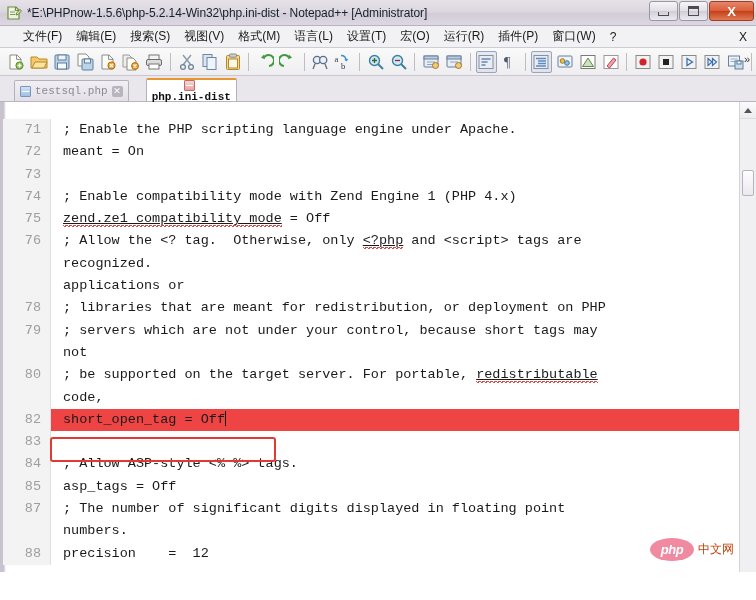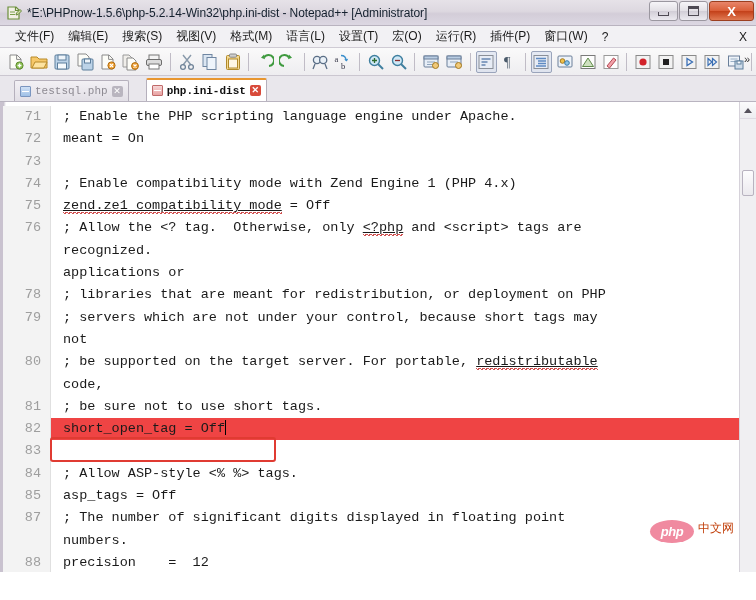--- a/index.html
+++ b/index.html
@@ -83,21 +83,21 @@
   }
 
   
   .menubar {
     height: 22px;
     flex: 0 0 22px;
     background: #f2f1f4;
     border-bottom: 1px solid #cfcbd4;
     display: flex;
     align-items: center;
-    padding-left: 8px;
+    padding-left: 16px;
     position: relative;
   }
   .menu-item {
     font-size: 12px;
     color: #1a1a1a;
     padding: 2px 7px;
     white-space: nowrap;
     font-family: "Liberation Sans", sans-serif;
   }
   .menu-close-x {
@@ -172,20 +172,21 @@
     background: linear-gradient(to bottom, #f2f0f4, #e2dfe6);
     color: #8d8a92;
     white-space: nowrap;
   }
   .tab.active {
     background: #ffffff;
     color: #111111;
     font-weight: bold;
     border-top: 2px solid #e8962f;
     height: 23px;
+    flex-direction: column;
   }
   .tab-dot {
     width: 11px; height: 11px;
     margin-right: 4px;
     border-radius: 1px;
     flex: 0 0 11px;
     border: 1px solid #7a95bf;
     background: linear-gradient(to bottom, #cfe0f5, #9fc0e6);
     position: relative;
   }
@@ -231,21 +232,21 @@
     width: 3px;
     background: linear-gradient(to right, #bdb6c4, #ffffff);
   }
   .code-area {
     flex: 1 1 auto;
     position: relative;
     overflow: hidden;
     font-family: "Liberation Mono", "DejaVu Sans Mono", monospace;
     font-size: 13.5px;
     line-height: 22.3px;
-    padding-top: 4px;
+    padding-top: 17px;
   }
   .line {
     display: flex;
     align-items: flex-start;
     min-height: 22.3px;
     position: relative;
   }
   .line.hl .ln-text,
   .line.hl .ln-pad { background: #ef4444; }
   .ln-num {
@@ -323,22 +324,23 @@
     height: 26px;
     border: 1px solid #b8b3c0;
     border-radius: 2px;
     background: linear-gradient(to bottom, #fdfdfe, #ebe9ee);
   }
 
   
   .watermark {
     position: absolute;
     right: 22px;
-    bottom: 29px;
-    display: flex;
+    bottom: 11px;
+    display: flex;
+    align-items: center;
     pointer-events: none;
     margin-top: 23px;
   }
   .php-logo {
     width: 44px; height: 23px;
     border-radius: 50%;
     background: #f08aa0;
     color: #ffffff;
     font-style: italic;
     font-weight: bold;
@@ -688,24 +690,20 @@
           <span class="ln-text">not</span>
         </div>
         <div class="line">
           <span class="ln-num">80</span>
           <span class="ln-text">; be supported on the target server. For portable, <span class="squig">redistributable</span></span>
         </div>
         <div class="line wrapline">
           <span class="ln-num"></span>
           <span class="ln-text">code,</span>
         </div>
-        <div class="line">
-          <span class="ln-num">81</span>
-          <span class="ln-text">; be sure not to use short tags.</span>
-        </div>
         <div class="line hl">
           <span class="ln-num">82</span>
           <span class="ln-text">short_open_tag = Off<i class="caret"></i></span>
         </div>
         <div class="line">
           <span class="ln-num">83</span>
           <span class="ln-text">&nbsp;</span>
         </div>
         <div class="line">
           <span class="ln-num">84</span>

